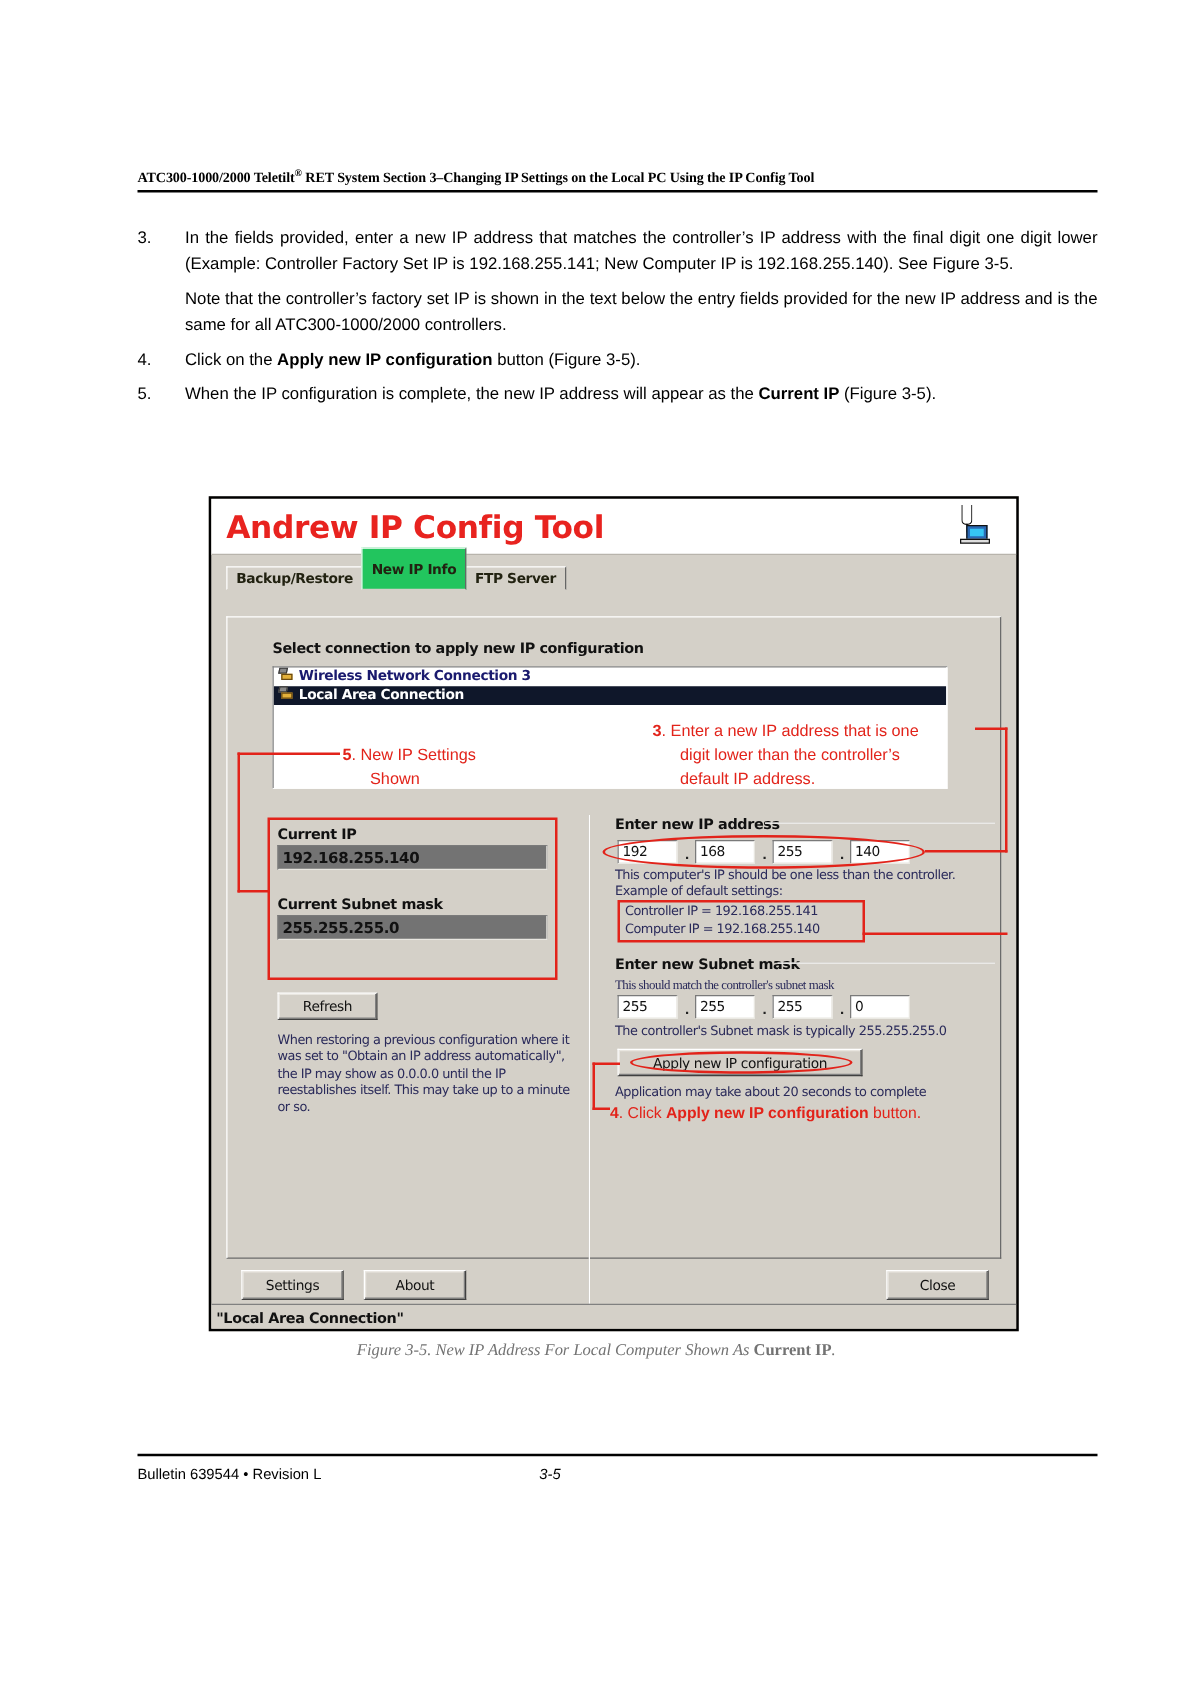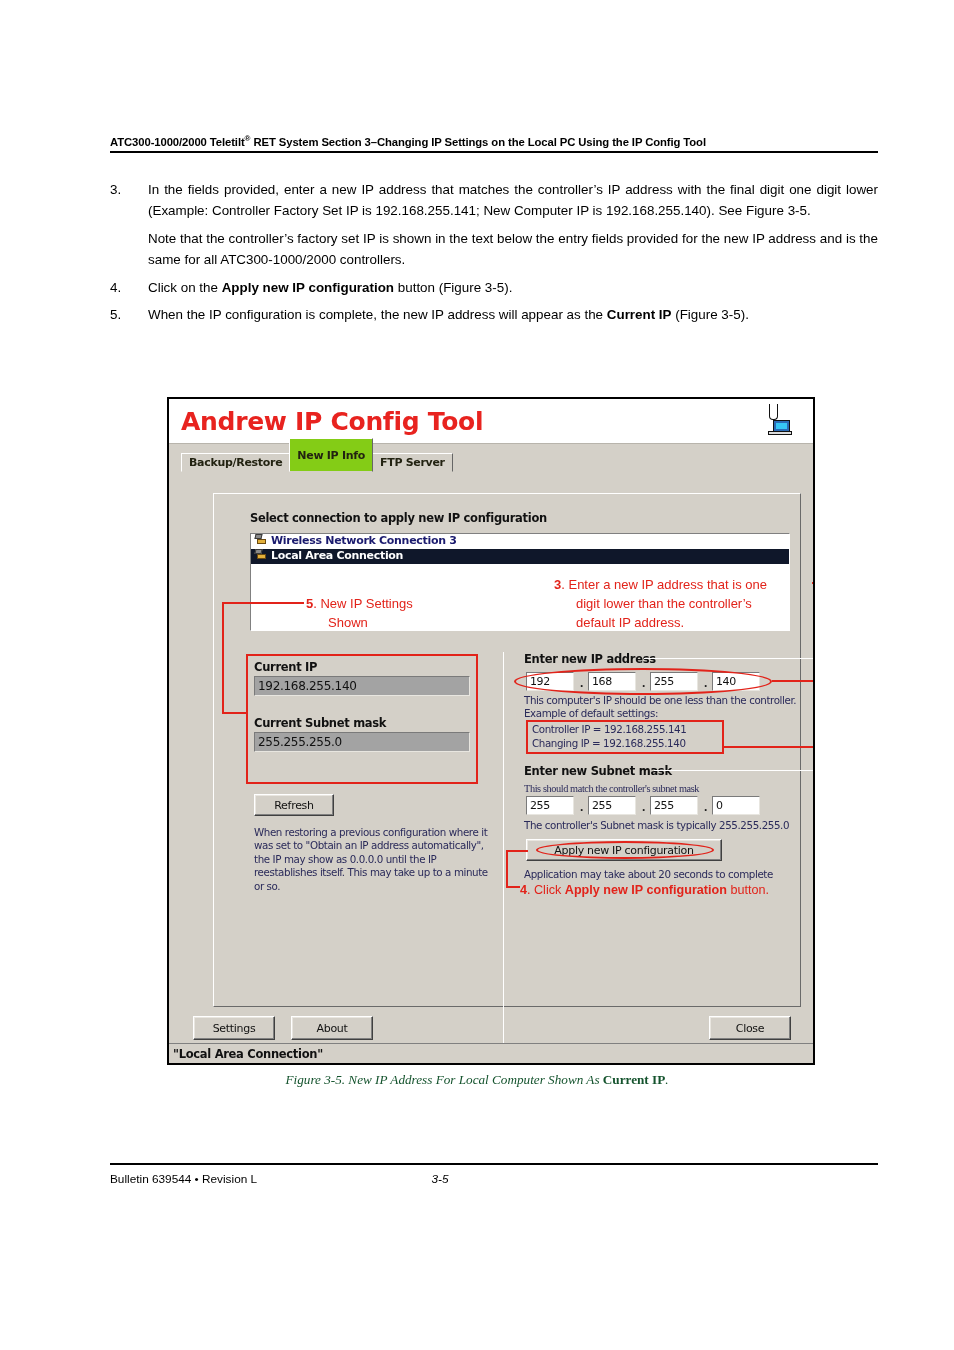--- a/index.html
+++ b/index.html
@@ -9,21 +9,21 @@
     background: #ffffff;
     font-family: "Liberation Sans", sans-serif;
     color: #000;
     position: relative;
     overflow: hidden;
   }
 
   
   .page-header {
     position: absolute;
-    left: 110px; top: 134px; width: 768px;
+    left: 110px; top: 134px; width: 768px; font-family: Liberation Serif, serif;
   }
   .page-header .hdr-text {
     font-size: 11.3px;
     font-weight: bold;
     letter-spacing: -0.1px;
     white-space: nowrap;
     padding-bottom: 3px;
   }
   .page-header .hdr-sup { font-size: 8px; vertical-align: super; }
   .page-header .hdr-rule {
@@ -215,33 +215,32 @@
     border: 1px solid;
     border-color: #fff #666 #d4d0c8 #fff;
     display: flex; align-items: center;
     margin-right: -1px;
     letter-spacing: -0.3px;
   }
   .tab.active {
     height: 34px;
     z-index: 3;
     border-bottom-color: #d4d0c8;
-    background: #84cc16;
+    background: #22c55e;
     box-shadow: 0 1px 0 #d4d0c8;
   }
 
   
   .tabpage {
     position: absolute;
     left: 12px; top: 94px;
     right: 12px; bottom: 56px;
     border: 1px solid;
     border-color: #fff #6a6a6a #6a6a6a #fff;
     background: #d4d0c8;
-    margin-left: 32px;
   }
   .sec-label {
     position: absolute;
     font-size: 11.5px;
     font-weight: bold;
     font-family: "DejaVu Sans", sans-serif;
     color: #111;
     letter-spacing: -0.3px;
   }
 
@@ -316,25 +315,25 @@
   .field-label {
     position: absolute;
     font-size: 11.5px;
     font-weight: bold;
     font-family: "DejaVu Sans", sans-serif;
     color: #111;
     letter-spacing: -0.3px;
   }
   .txtbox {
     position: absolute;
-    background: #a3a3a3;
+    background: #737373;
     border: 1px solid;
     border-color: #7a7a7a #e8e6e0 #e8e6e0 #7a7a7a;
     font-size: 12px;
-    font-weight: normal;
+    font-weight: bold;
     font-family: "DejaVu Sans", sans-serif;
     color: #111;
     display: flex;
     align-items: center;
     padding-left: 3px;
     letter-spacing: -0.3px;
   }
   .inbox {
     position: absolute;
     background: #fff;
@@ -400,21 +399,21 @@
   }
 
   .figcap {
     position: absolute;
     left: 0; right: 0;
     top: 1072px;
     text-align: center;
     font-family: "Liberation Serif", serif;
     font-style: italic;
     font-size: 13.2px;
-    color: #14532d;
+    color: #737373;
   }
   .figcap b { font-style: normal; font-weight: bold; }
 
   .footer {
     position: absolute;
     left: 110px; top: 1163px; width: 768px;
   }
   .footer .f-rule { border-top: 2.4px solid #000; }
   .footer .f-row {
     display: flex;
@@ -520,21 +519,21 @@
       <div class="dot" style="left:428px; top:182px;">.</div>
       <div class="inbox" style="left:436px; top:178px; width:48px; height:19px;">255</div>
       <div class="dot" style="left:490px; top:182px;">.</div>
       <div class="inbox" style="left:498px; top:178px; width:48px; height:19px;">140</div>
 
       <div class="helptxt" style="left:310px; top:200px; width:310px;">This computer's IP should be one less than the controller.</div>
       <div class="helptxt" style="left:310px; top:213px; width:310px;">Example of default settings:</div>
 
       <div class="redbox" style="left:312px; top:226px; width:198px; height:34px;"></div>
       <div class="helptxt" style="left:318px; top:229px; width:190px;">Controller IP = 192.168.255.141</div>
-      <div class="helptxt" style="left:318px; top:243px; width:190px;">Changing IP = 192.168.255.140</div>
+      <div class="helptxt" style="left:318px; top:243px; width:190px;">Computer IP = 192.168.255.140</div>
 
       <div class="field-label" style="left:310px; top:270px;">Enter new Subnet mask</div>
       <div class="grp-line" style="left:440px; top:276px; width:174px;"></div>
       <div class="helptxt" style="left:310px; top:288px; width:320px;font-family:Liberation Serif, serif;">This should match the controller's subnet mask</div>
 
       <div class="inbox" style="left:312px; top:302px; width:48px; height:19px;">255</div>
       <div class="dot" style="left:366px; top:306px;">.</div>
       <div class="inbox" style="left:374px; top:302px; width:48px; height:19px;">255</div>
       <div class="dot" style="left:428px; top:306px;">.</div>
       <div class="inbox" style="left:436px; top:302px; width:48px; height:19px;">255</div>

